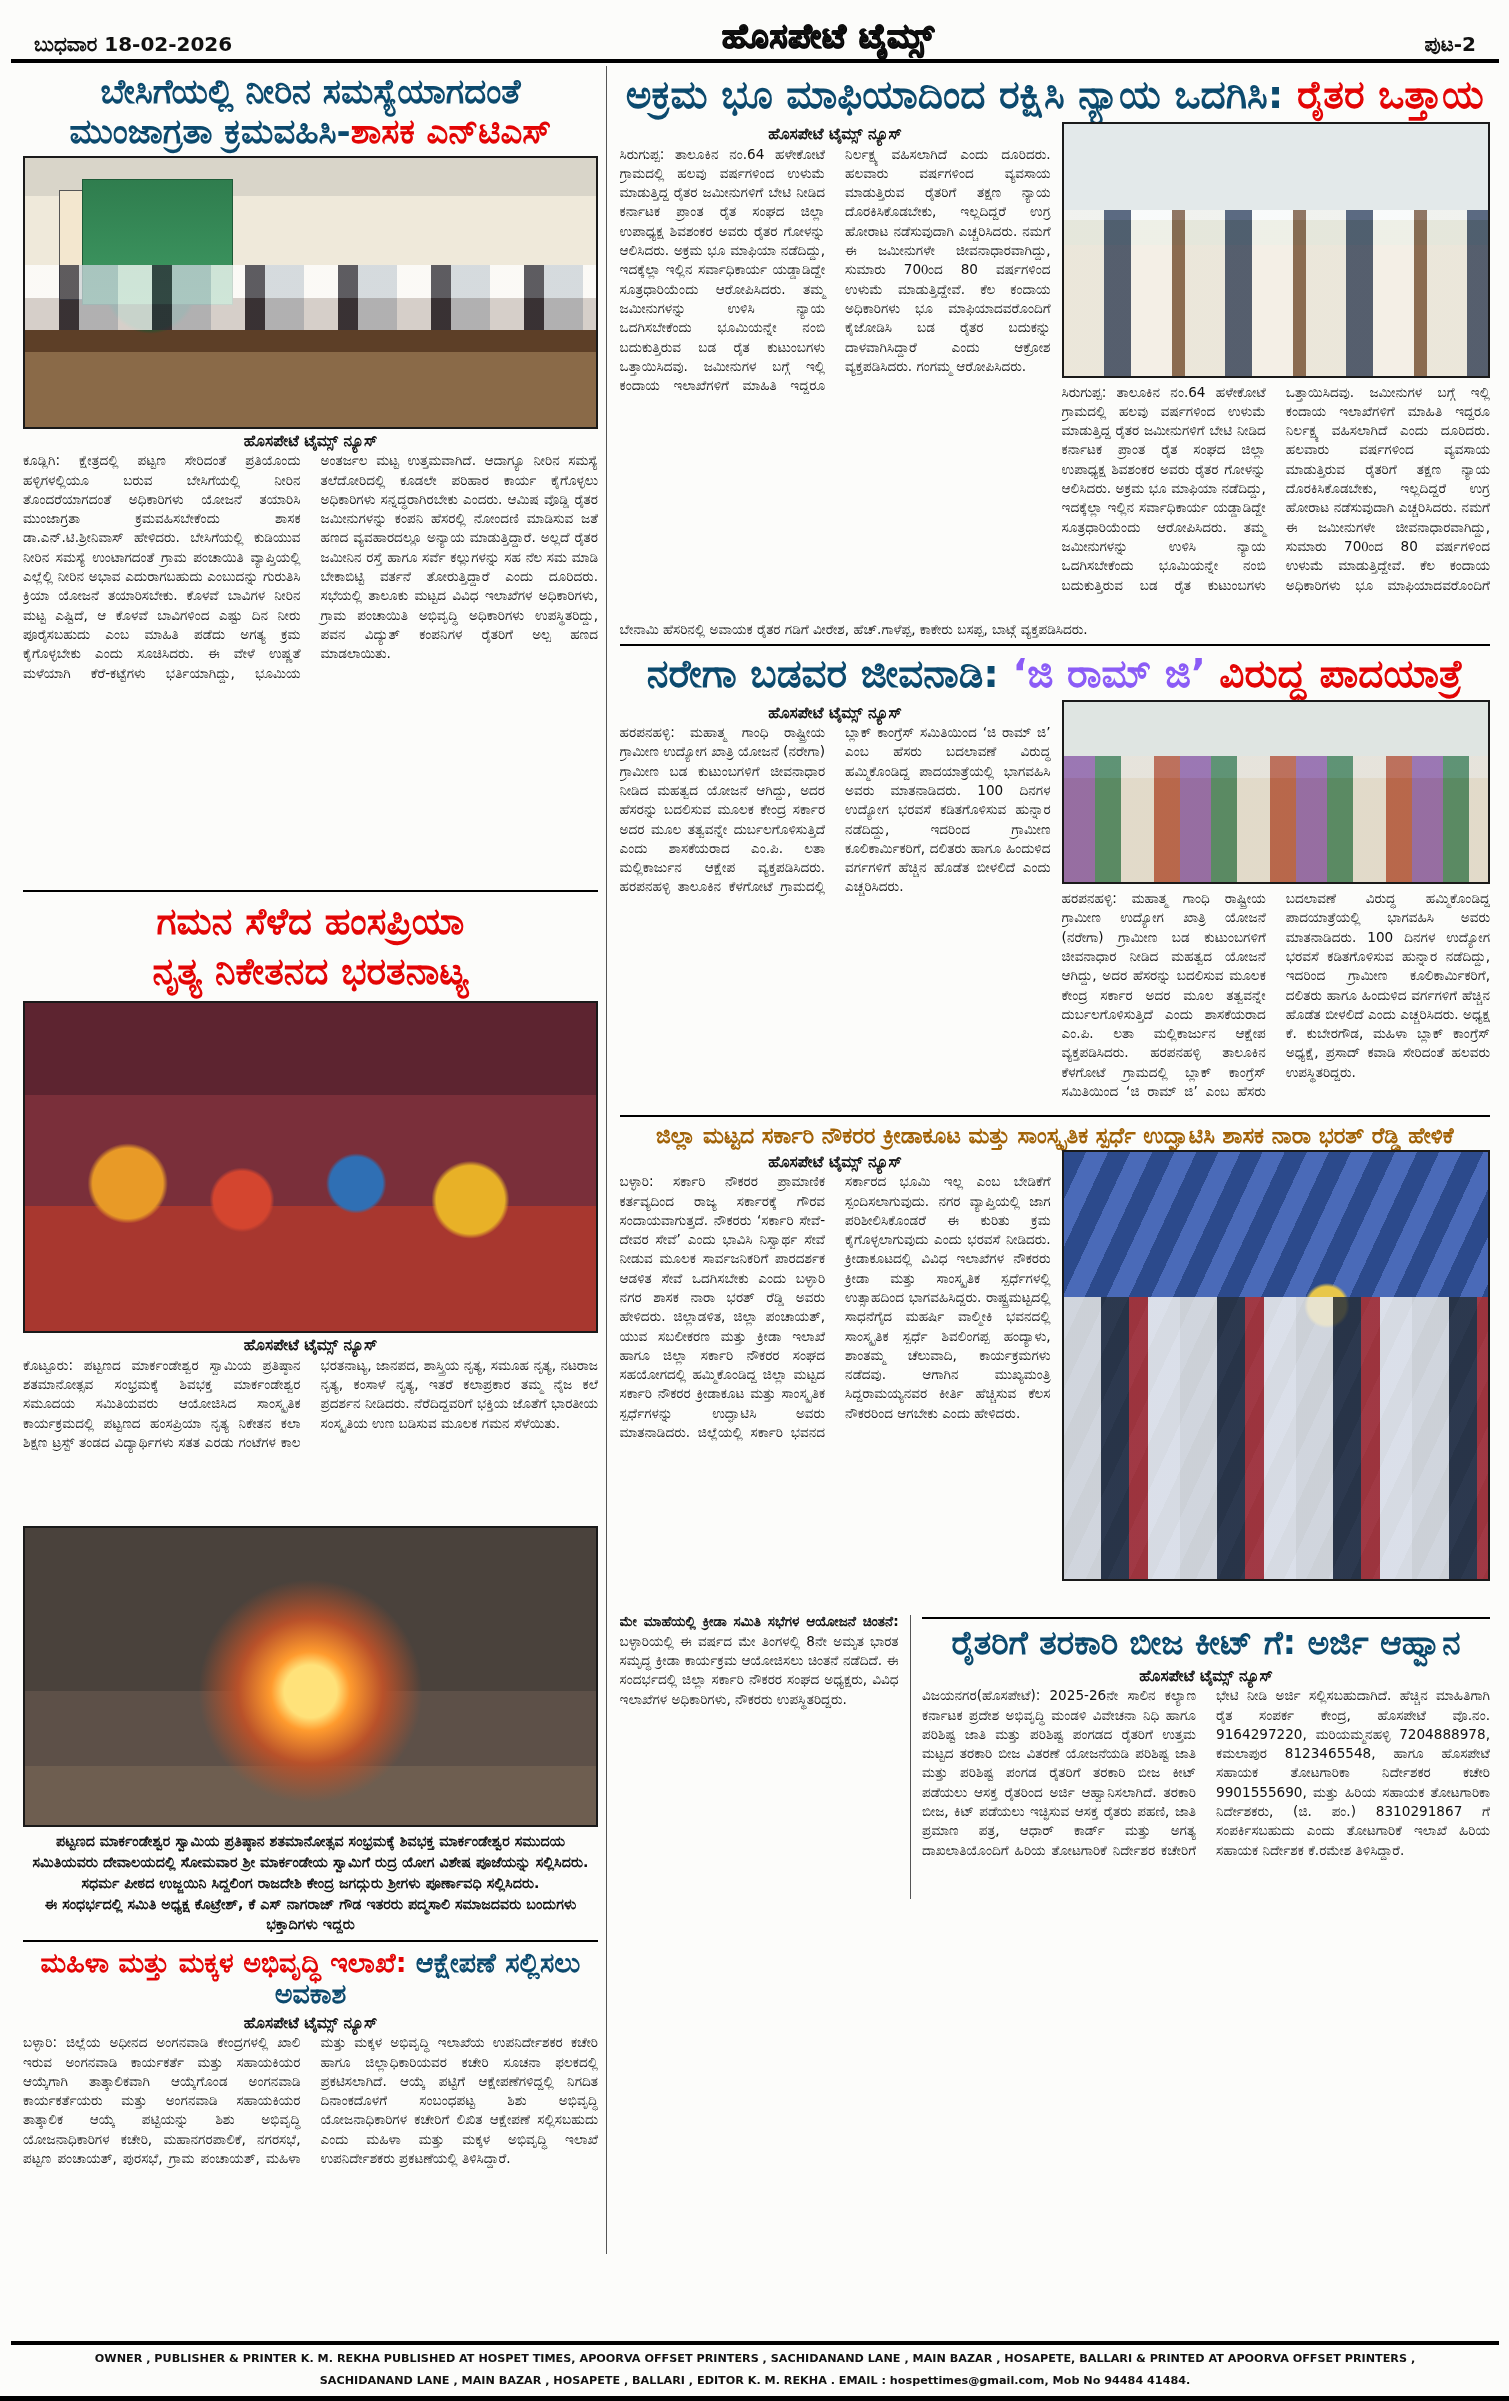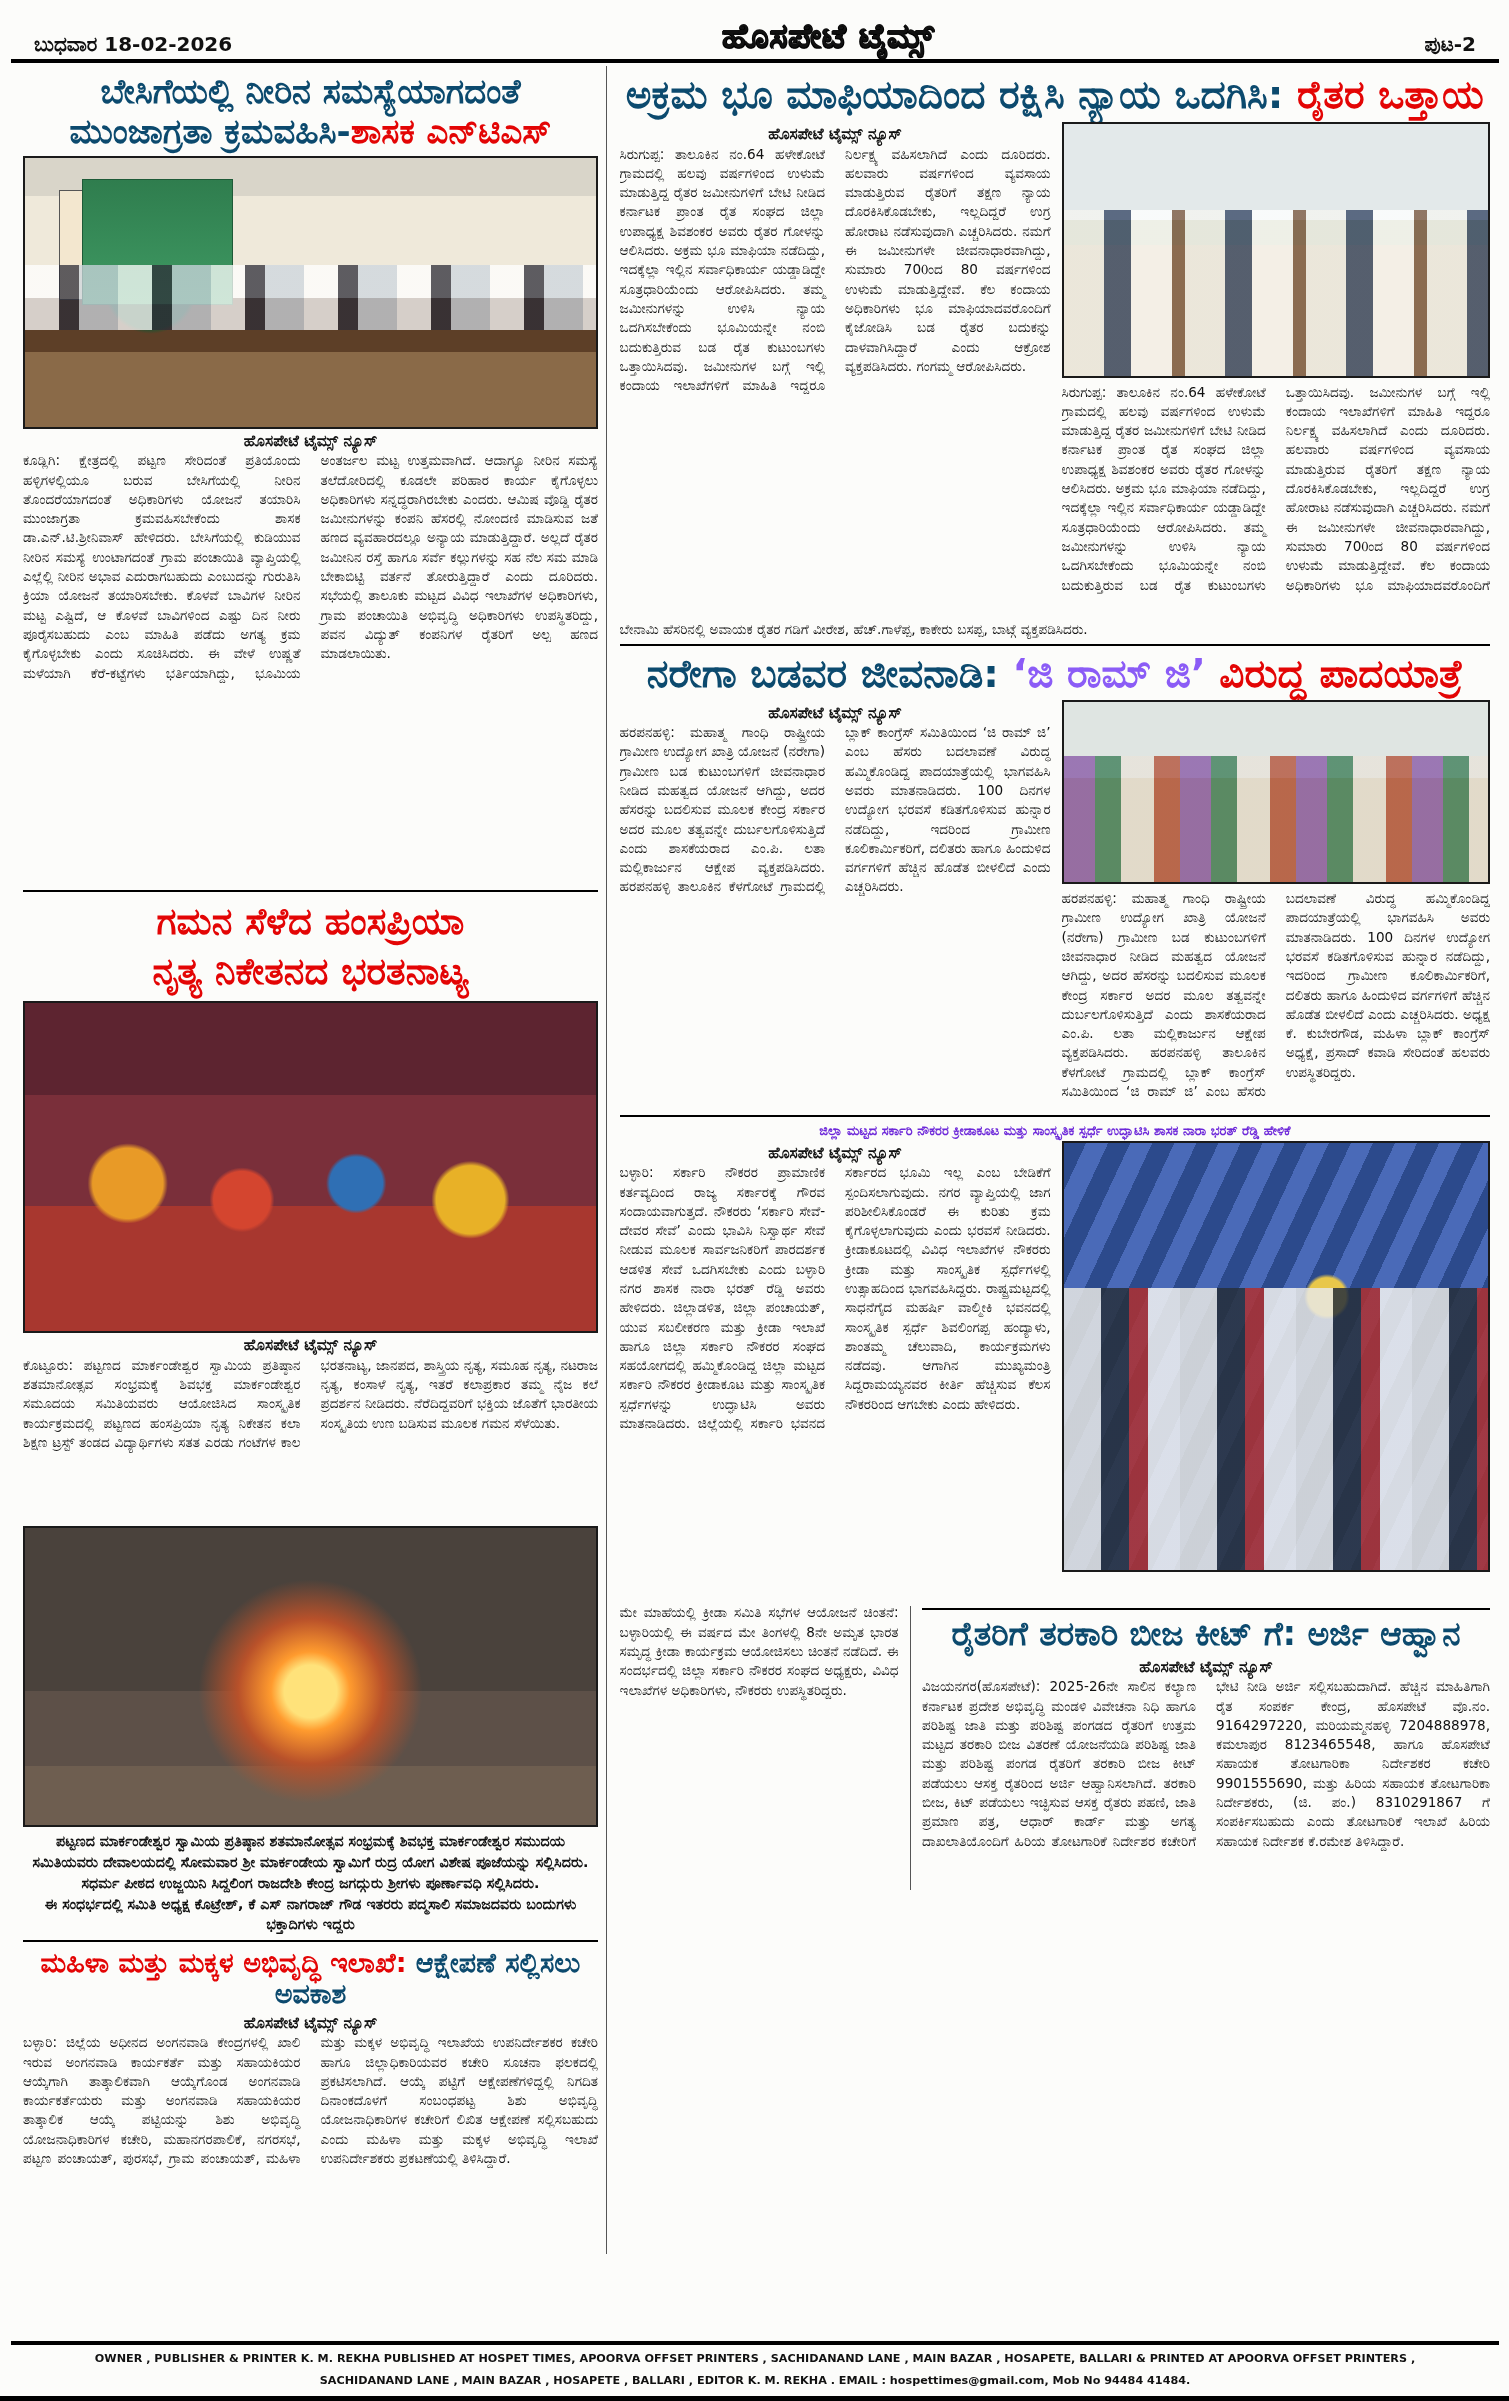--- a/index.html
+++ b/index.html
@@ -23,28 +23,28 @@
   .hl{font-weight:bold;text-align:center;line-height:1.16;margin:4.6px 0;}
   .c-blue{color:#0c4a6e;} .c-red{color:#e30505;} .c-green:{color:#077a2d;}
   .g{color:#8b5cf6;}
   .hl-water{font-size:34px;}
   .hl-mafia{font-size:39px;}
   .hl-narega{font-size:39px;}
   .hl-dance{font-size:37px;line-height:1.35;}
   .hl-workers{font-size:42px;}
   .hl-mahila{font-size:27px;}
   .hl-seeds{font-size:33px;}
-  .kicker{font-size:13px;font-weight:bold;text-align:center;color:#6d28d9;margin:6.2px 0 1.5px 0;}
+  .kicker{font-size:22px;font-weight:bold;text-align:center;color:#a16207;margin:6.2px 0 1.5px 0;}
   
   .byline{text-align:center;font-weight:bold;font-size:15.5px;margin:3.1px 0 1.5px 0;}
   .body-txt{font-size:13.6px;line-height:1.42;text-align:justify;overflow:hidden;}
   .cols2{column-count:2;column-gap:20px;}
   .art-row{display:flex;gap:11px;}
   .tail-line{font-size:13.6px;line-height:1.4;margin-top:1.5px;}
-  .subhead{font-weight:normal;text-align:center;}
+  .subhead{font-weight:bold;text-align:center;}
   
   .photo{border:2.3px solid #1a1a1a;box-sizing:border-box;overflow:hidden;position:relative;}
   .ph-meeting{height:273px;margin:3.1px 0;
     background:
       radial-gradient(circle at 22% 48%, #24502f 0 9%, transparent 10%),
       linear-gradient(#d9d5c9 0 14%, #efe9da 14% 52%, #5d3f27 52% 72%, #8a6a48 72% 100%);}
   .ph-meeting .banner{position:absolute;left:10%;top:8%;width:26%;height:46%;
       background:linear-gradient(#2f7d4e,#3f9a63);border:0.8px solid #1e5a37;}
   .ph-meeting .portrait{position:absolute;left:6%;top:12%;width:26%;height:40%;background:#f3e7cf;border:0.8px solid #555;}
   .ph-meeting .people{position:absolute;left:0;top:40%;width:100%;height:24%;

